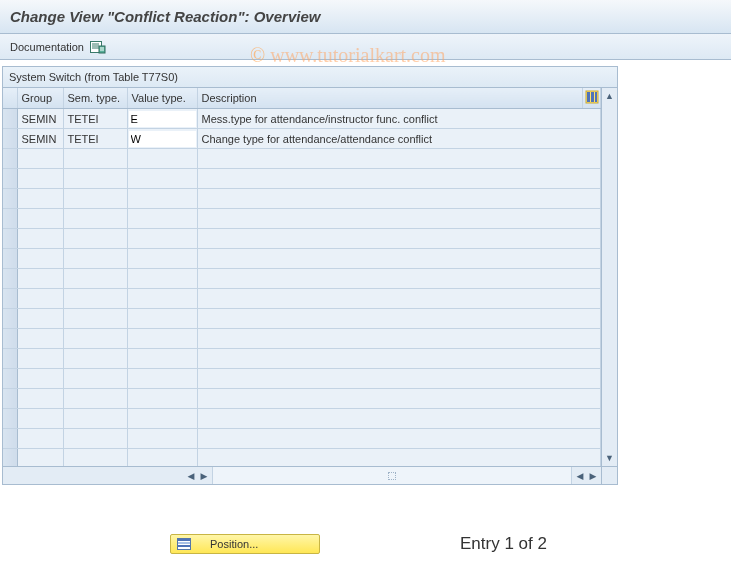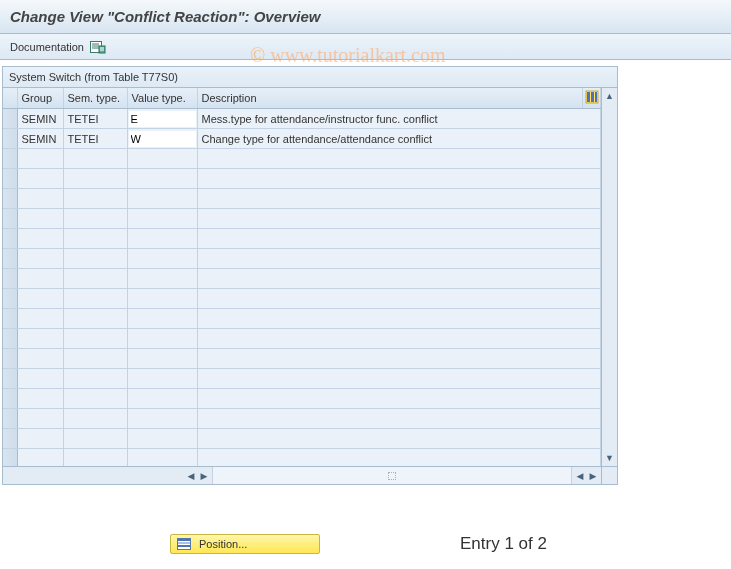--- a/index.html
+++ b/index.html
@@ -161,21 +161,21 @@
     position: absolute;
     top: 534px; left: 0; right: 0;
     display: flex;
     align-items: center;
     padding: 0 0 0 170px;
     gap: 140px;
   }
   .position-btn {
     display: inline-flex;
     align-items: center;
-    gap: 8px;
+    gap: 19px;
     background: linear-gradient(to bottom, #fff6a8, #ffe756);
     border: 1px solid #c8b544;
     border-radius: 2px;
     padding: 3px 18px 3px 6px;
     font-size: 11px;
     color: #333;
     cursor: pointer;
     min-width: 150px;
   }
   .position-btn .btn-icon svg { display:block; }

